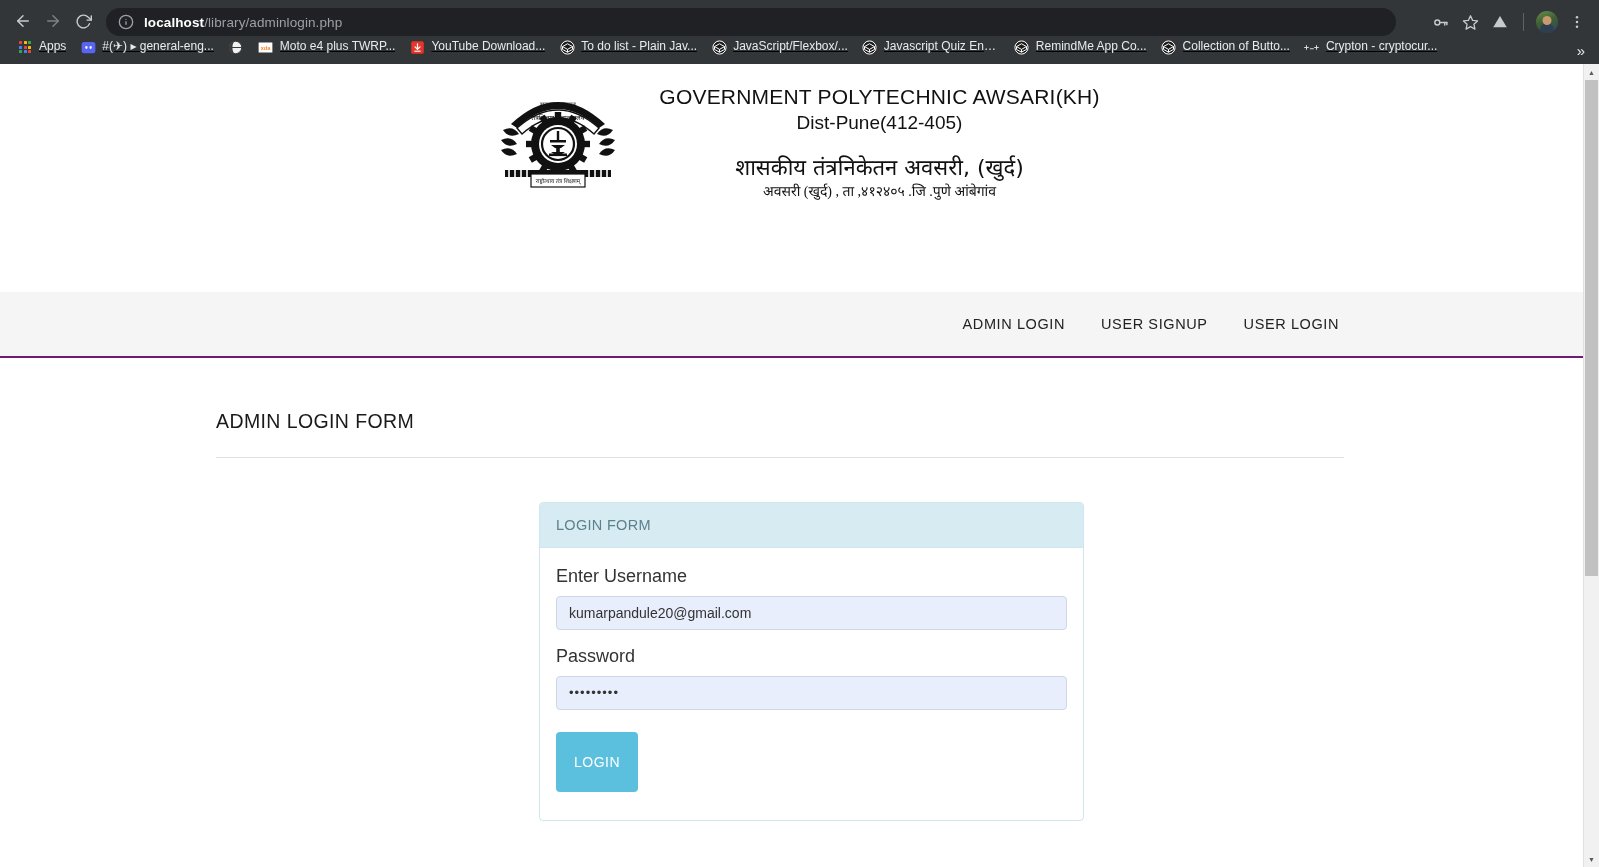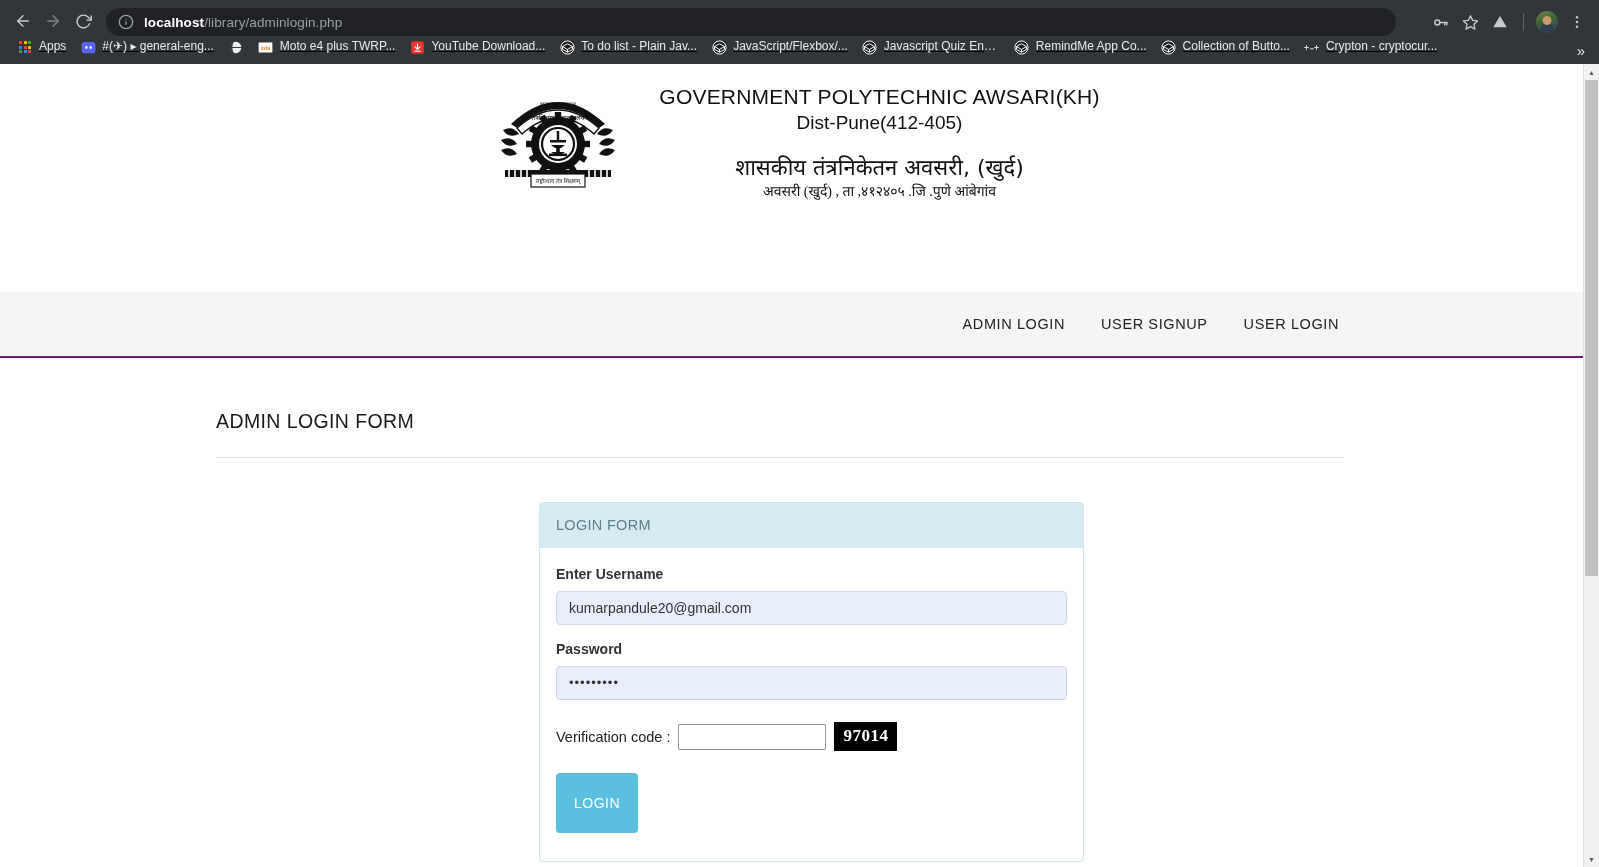--- a/index.html
+++ b/index.html
@@ -265,24 +265,24 @@
     background: #d6ecf2;
     padding: 14px 16px;
     font-size: 14.5px;
     color: #5e7f8c;
     letter-spacing: .3px;
     border-bottom: 1px solid #cfe6ef;
   }
   .card-body { padding: 18px 16px 28px 16px; }
   .field-label {
     display: block;
-    font-size: 14px;
+    font-size: 18px;
     color: #333;
     margin-bottom: 9px;
-    font-weight: bold;
+    font-weight: normal;
   }
   .txt-input {
     width: 100%;
     height: 34px;
     background: #e8eefb;
     border: 1px solid #cfd6e6;
     border-radius: 4px;
     padding: 0 12px;
     font-size: 14px;
     color: #333;
@@ -687,25 +687,20 @@
               <label class="field-label">Enter Username</label>
               <input class="txt-input" type="text" value="kumarpandule20@gmail.com" style="">
 
               <div class="spacer-16"></div>
 
               <label class="field-label">Password</label>
               <div class="txt-input">
                 <span class="pw-dots">•••••••••</span>
               </div>
 
-              <div class="verif-row">
-                <span class="verif-label">Verification code :</span>
-                <input class="verif-input" type="text" value="" style="">
-                <span class="captcha">97014</span>
-              </div>
 
               <button class="login-btn">LOGIN</button>
             </div>
           </div>
         </div>
       </div>
 
     </div>
 
     <div class="scrollbar">

